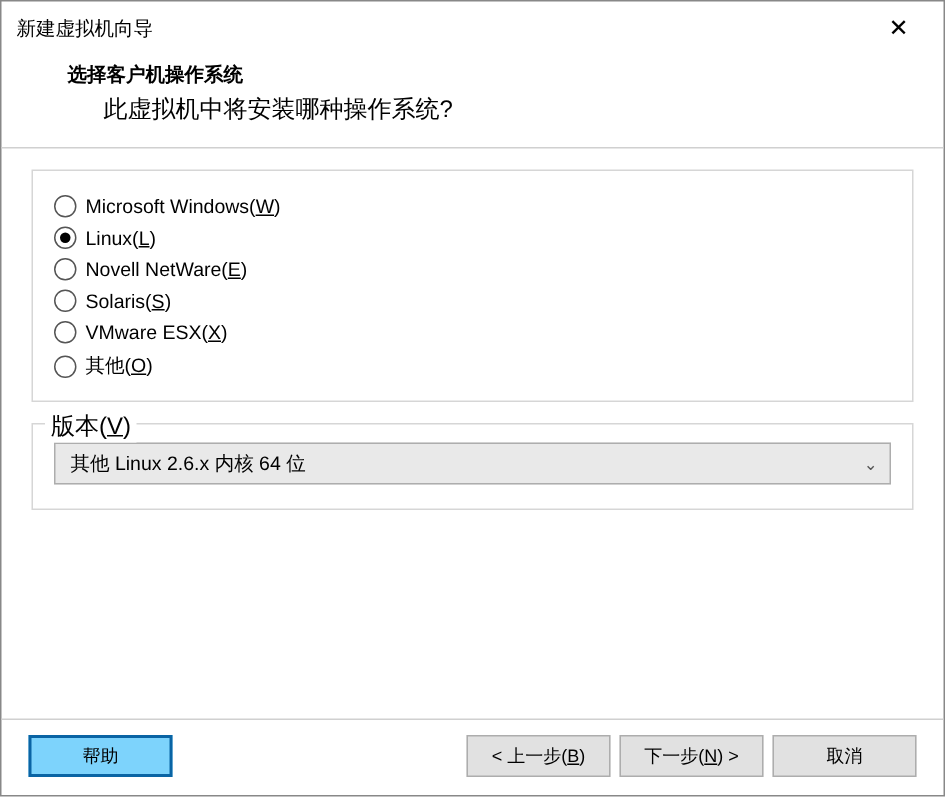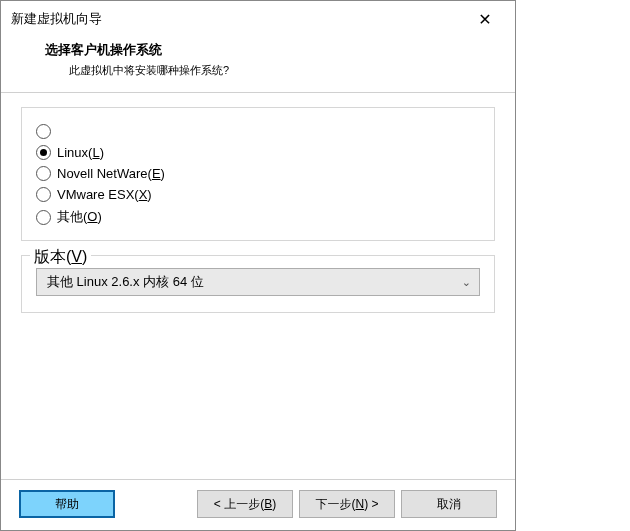--- a/index.html
+++ b/index.html
@@ -4,21 +4,21 @@
 <style>
   * { box-sizing: border-box; }
   html, body { margin: 0; padding: 0; }
   body {
     font-family: "Microsoft YaHei", "Segoe UI", Tahoma, sans-serif;
     font-size: 12px;
     color: #000;
     background: #fff;
   }
   .window {
-    width: 516px;
+    width: 630px;
     height: 531px;
     border: 1px solid #888;
     background: #fff;
     display: flex;
     flex-direction: column;
     position: relative;
   }
   .titlebar {
     display: flex;
     align-items: center;
@@ -39,21 +39,21 @@
   .header-area {
     padding: 6px 24px 14px 44px;
     border-bottom: 1px solid #d0d0d0;
   }
   .header-title {
     font-weight: bold;
     font-size: 13px;
     margin-bottom: 4px;
   }
   .header-subtitle {
-    font-size: 11px;
+    font-size: 16px;
     padding-left: 24px;
   }
   .content {
     flex: 1;
     padding: 14px 20px 10px 20px;
     overflow: hidden;
   }
   .group {
     border: 1px solid #d6d6d6;
     margin-bottom: 14px;
@@ -173,32 +173,37 @@
     <div class="header-subtitle">此虚拟机中将安装哪种操作系统?</div>
   </div>
 
   <div class="content">
 
     <div class="group">
       <div class="radio-list">
 
         <label class="radio-row">
           <span class="radio-circle"></span>
+          <span class="radio-label"><span>Microsoft Windows(</span><span class="mn">W</span><span>)</span></span>
         </label>
 
         <label class="radio-row">
           <span class="radio-circle checked"></span>
           <span class="radio-label"><span>Linux(</span><span class="mn">L</span><span>)</span></span>
         </label>
 
         <label class="radio-row">
           <span class="radio-circle"></span>
           <span class="radio-label"><span>Novell NetWare(</span><span class="mn">E</span><span>)</span></span>
         </label>
 
+        <label class="radio-row">
+          <span class="radio-circle"></span>
+          <span class="radio-label"><span>Solaris(</span><span class="mn">S</span><span>)</span></span>
+        </label>
 
         <label class="radio-row">
           <span class="radio-circle"></span>
           <span class="radio-label"><span>VMware ESX(</span><span class="mn">X</span><span>)</span></span>
         </label>
 
         <label class="radio-row">
           <span class="radio-circle"></span>
           <span class="radio-label"><span>其他(</span><span class="mn">O</span><span>)</span></span>
         </label>

